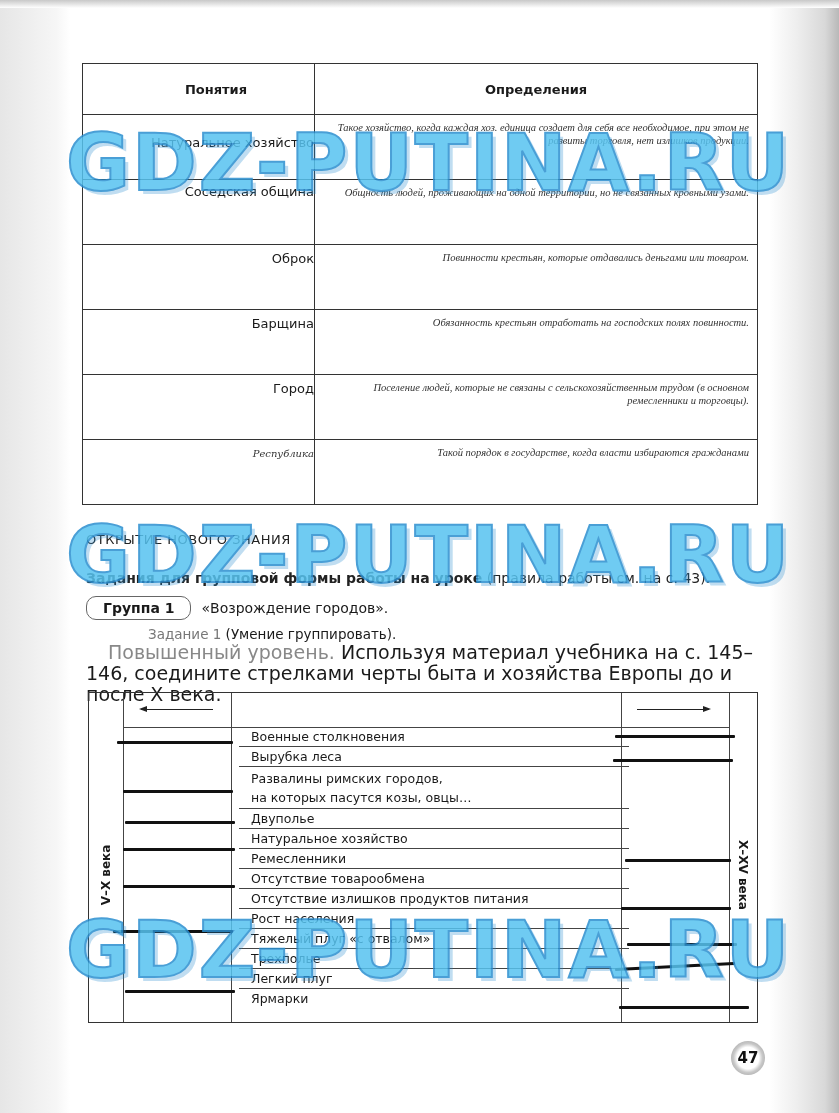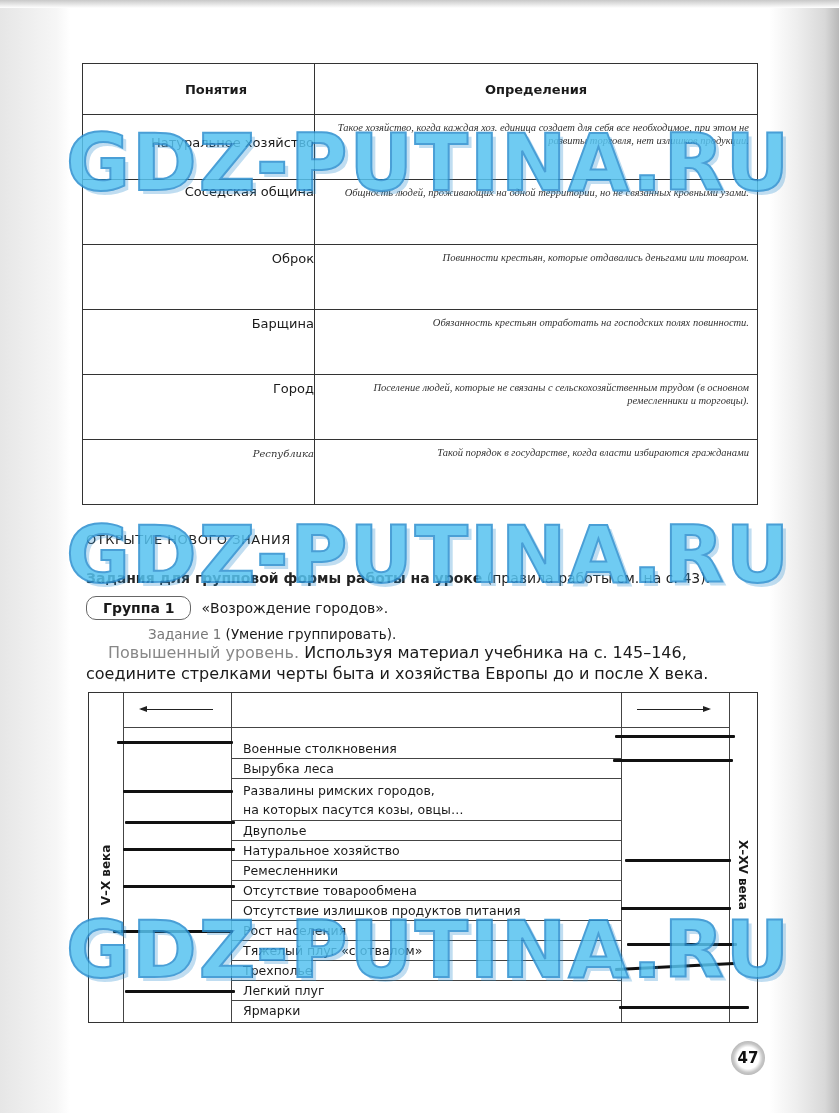--- a/index.html
+++ b/index.html
@@ -45,21 +45,21 @@
   .tasks-line { position:absolute; left:86px; top:570px; font-size:14px; color:#222; }
   .tasks-line b { font-weight:bold; }
   .group-row { position:absolute; left:86px; top:596px; display:flex; align-items:center; }
   .group-badge {
     border: 1.5px solid #666; border-radius: 10px; padding: 3px 16px;
     font-weight: bold; font-size: 14px; margin-right: 10px;
   }
   .group-title { font-size: 14px; }
   .task-line { position:absolute; left:108px; top:626px; font-size:13.5px;margin-left:40px; }
   .task-label { color:#777; }
-  .instr { position:absolute; left:86px; top:644px; width:680px; font-size:16px; line-height:21px; text-indent:22px; }
+  .instr { position:absolute; left:86px; top:644px; width:680px; font-size:19px; line-height:21px; text-indent:22px; }
   .instr .lvl { color:#888; }
 
   
   .t2 {
     position:absolute; left:88px; top:692px; width:670px; height:331px;
     border:1.5px solid #333; box-sizing:border-box;
   }
   .t2 .col-a { position:absolute; left:0; top:0; width:34px; height:100%; border-right:1px solid #444; }
   .t2 .col-b { position:absolute; left:34px; top:0; width:108px; height:100%; border-right:1px solid #444; }
   .t2 .col-c { position:absolute; left:142px; top:0; width:390px; height:100%; border-right:1px solid #444; }
@@ -81,21 +81,21 @@
   .vlabel-left {
     position:absolute; left:0; top:34px; width:34px; height:296px;
     display:flex; align-items:center; justify-content:center;
   }
   .vlabel-left span { transform: rotate(-90deg); white-space:nowrap; font-weight:bold; font-size:12px; }
   .vlabel-right {
     position:absolute; left:640px; top:34px; width:28px; height:296px;
     display:flex; align-items:center; justify-content:center;
   }
   .vlabel-right span { transform: rotate(90deg); white-space:nowrap; font-weight:bold; font-size:12px; }
-  .rows { position:absolute; left:142px; top:34px; width:390px;margin-top:12px; }
+  .rows { position:absolute; left:150px; top:34px; width:390px; }
   .row {
     border-bottom:1px solid #444; font-size:12.5px; padding-left:12px;
     height:20px; line-height:20px; box-sizing:border-box;
   }
   .row.tall { height:42px; line-height:19px; padding-top:2px; }
   .row:last-child { border-bottom:none; }
   .link-line { position:absolute; height:2.5px; background:#111; border-radius:1px; }
 
   
   .wm {

